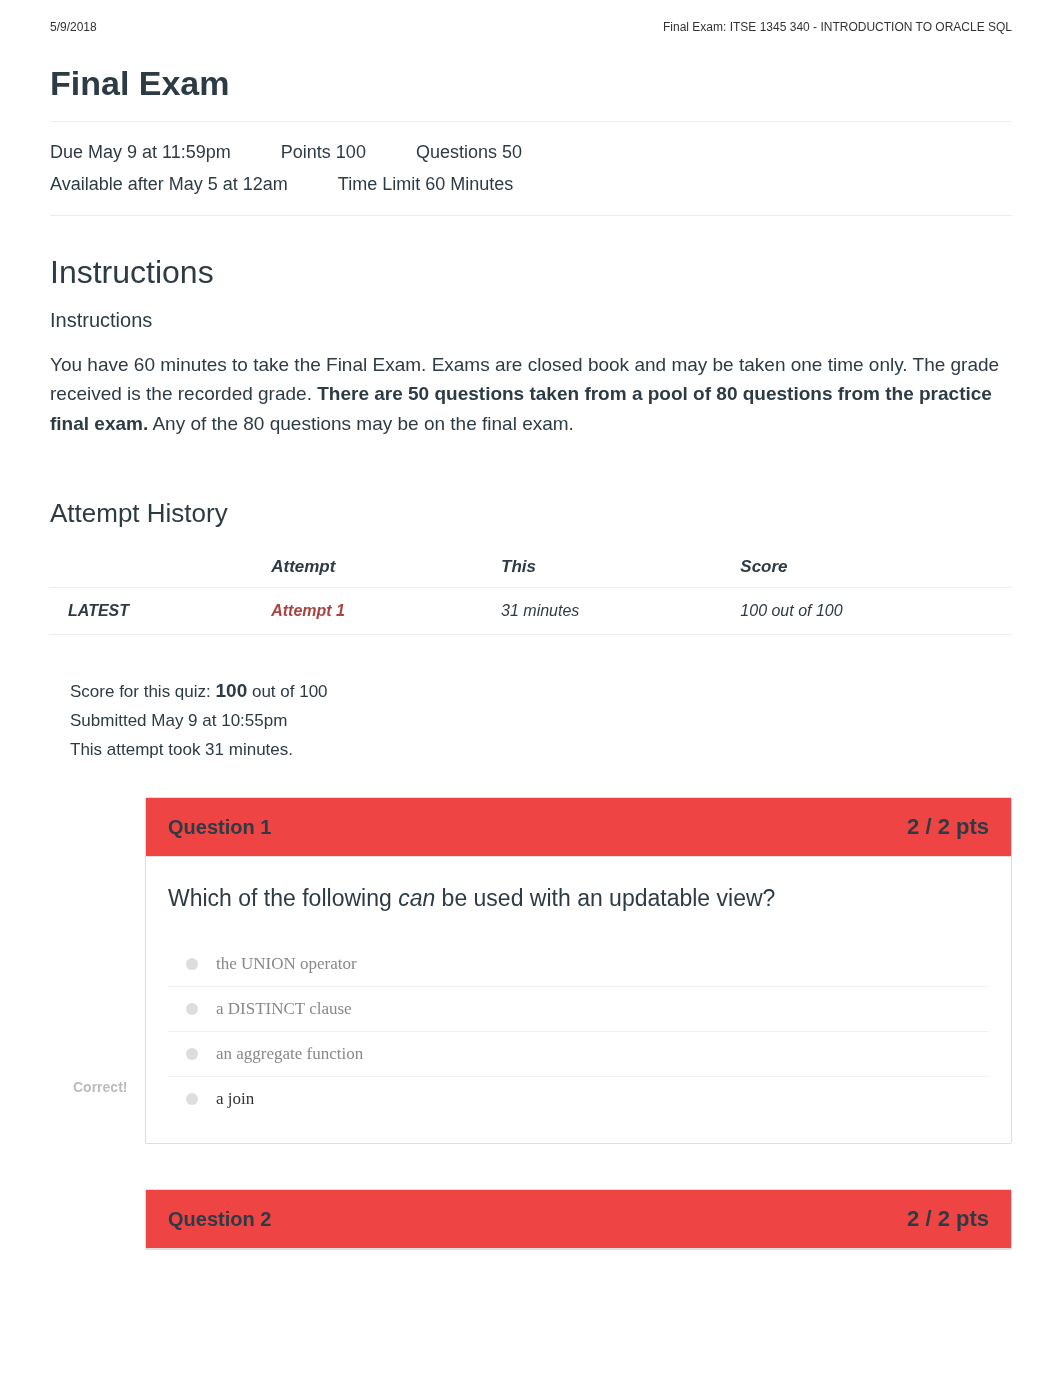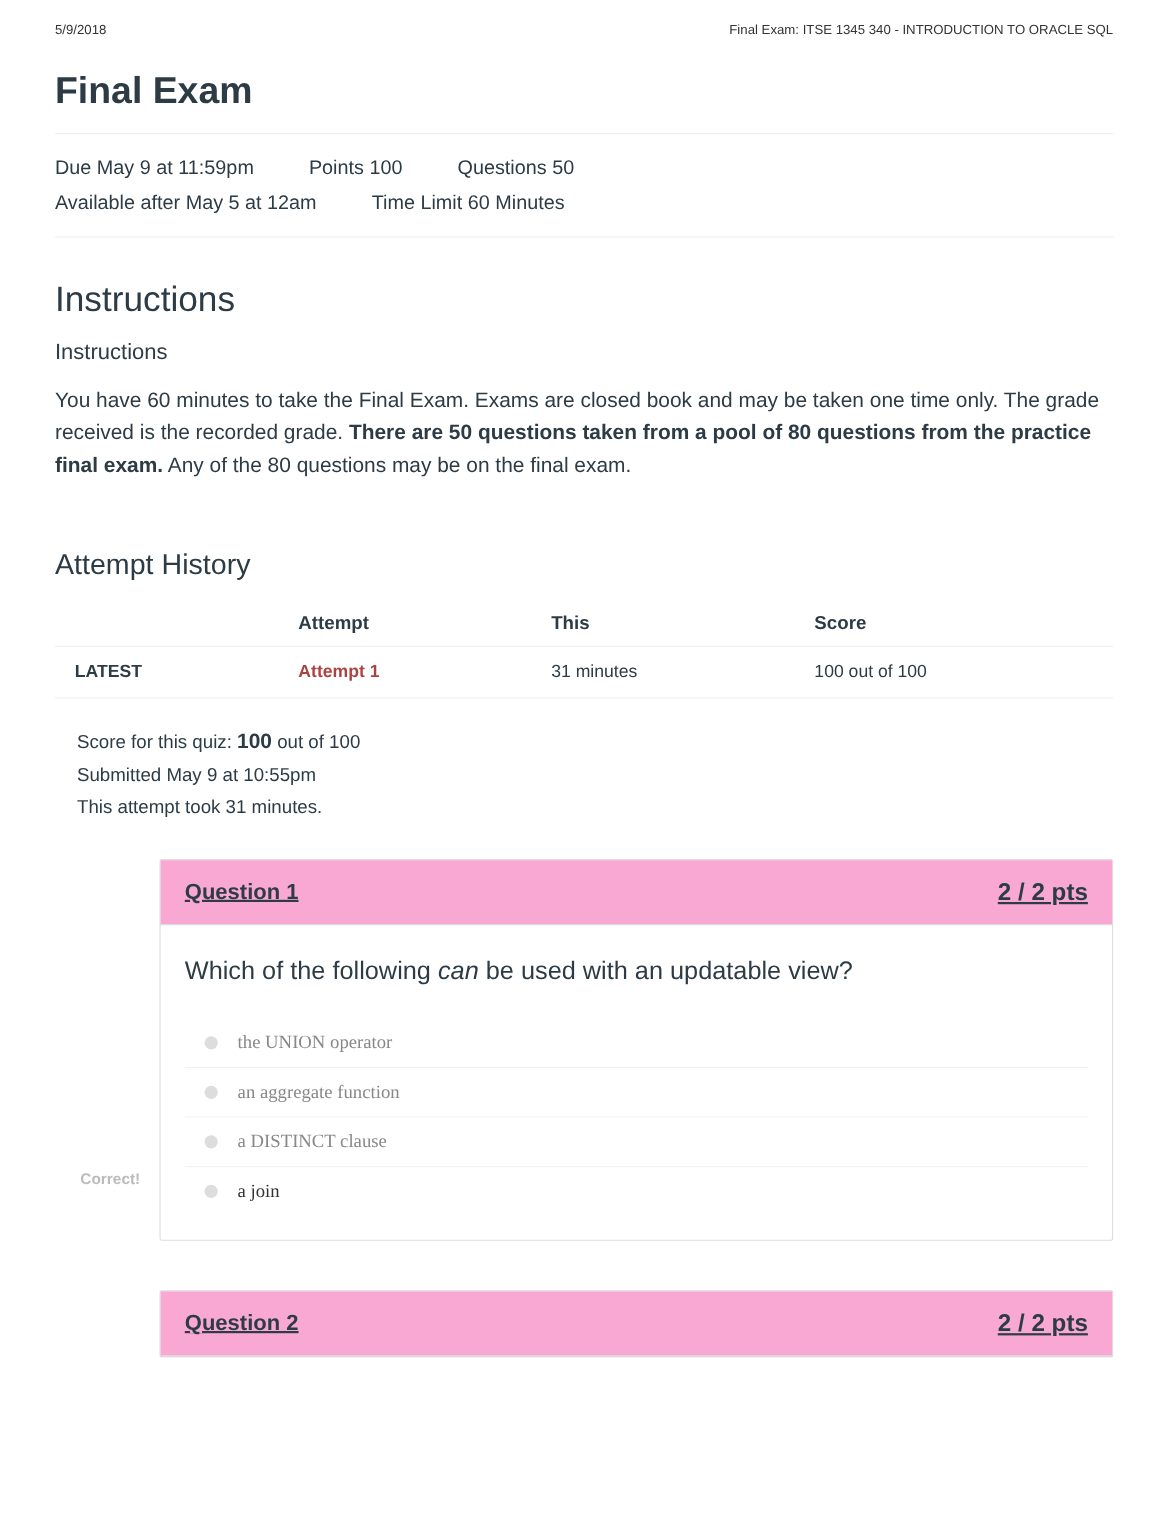--- a/index.html
+++ b/index.html
@@ -60,21 +60,22 @@
       font-weight: bold;
     }
     .attempt-history-heading {
       font-size: 26px;
       font-weight: normal;
       margin-bottom: 18px;
     }
     .attempt-table {
       width: 100%;
       border-collapse: collapse;
-      margin-bottom: 24px;
+      margin-bottom: 40px;
+      font-style: italic;
     }
     .attempt-table th {
       text-align: left;
       font-size: 17px;
       padding: 10px 18px;
       border-bottom: 1px solid #eee;
     }
     .attempt-table td {
       font-size: 16px;
       padding: 14px 18px;
@@ -98,27 +99,26 @@
       font-weight: bold;
     }
     .question-block {
       margin-left: 95px;
       margin-bottom: 45px;
       border: 1px solid #ddd;
       border-radius: 2px;
       position: relative;
     }
     .question-header {
-      background: #f9a8d4;
+      background: #ef4444;
       padding: 16px 22px;
       border-bottom: 1px solid #ddd;
       display: flex;
       justify-content: space-between;
       align-items: center;
-      text-decoration: underline;
     }
     .question-title {
       font-size: 20px;
       font-weight: bold;
     }
     .question-points {
       font-size: 22px;
       font-weight: bold;
     }
     .question-body {
@@ -243,25 +243,25 @@
   <div class="question-body">
     <p class="question-text">
       <span>Which of the following </span><span class="italic">can</span><span> be used with an updatable view?</span>
     </p>
     <div class="answer">
       <span class="radio-dot"></span>
       <span>the UNION operator</span>
     </div>
     <div class="answer">
       <span class="radio-dot"></span>
+      <span>a DISTINCT clause</span>
+    </div>
+    <div class="answer">
+      <span class="radio-dot"></span>
       <span>an aggregate function</span>
-    </div>
-    <div class="answer">
-      <span class="radio-dot"></span>
-      <span>a DISTINCT clause</span>
     </div>
     <div class="answer correct">
       <span class="correct-label">Correct!</span>
       <span class="radio-dot"></span>
       <span>a join</span>
     </div>
   </div>
 </div>
 
 <div class="question-block">

